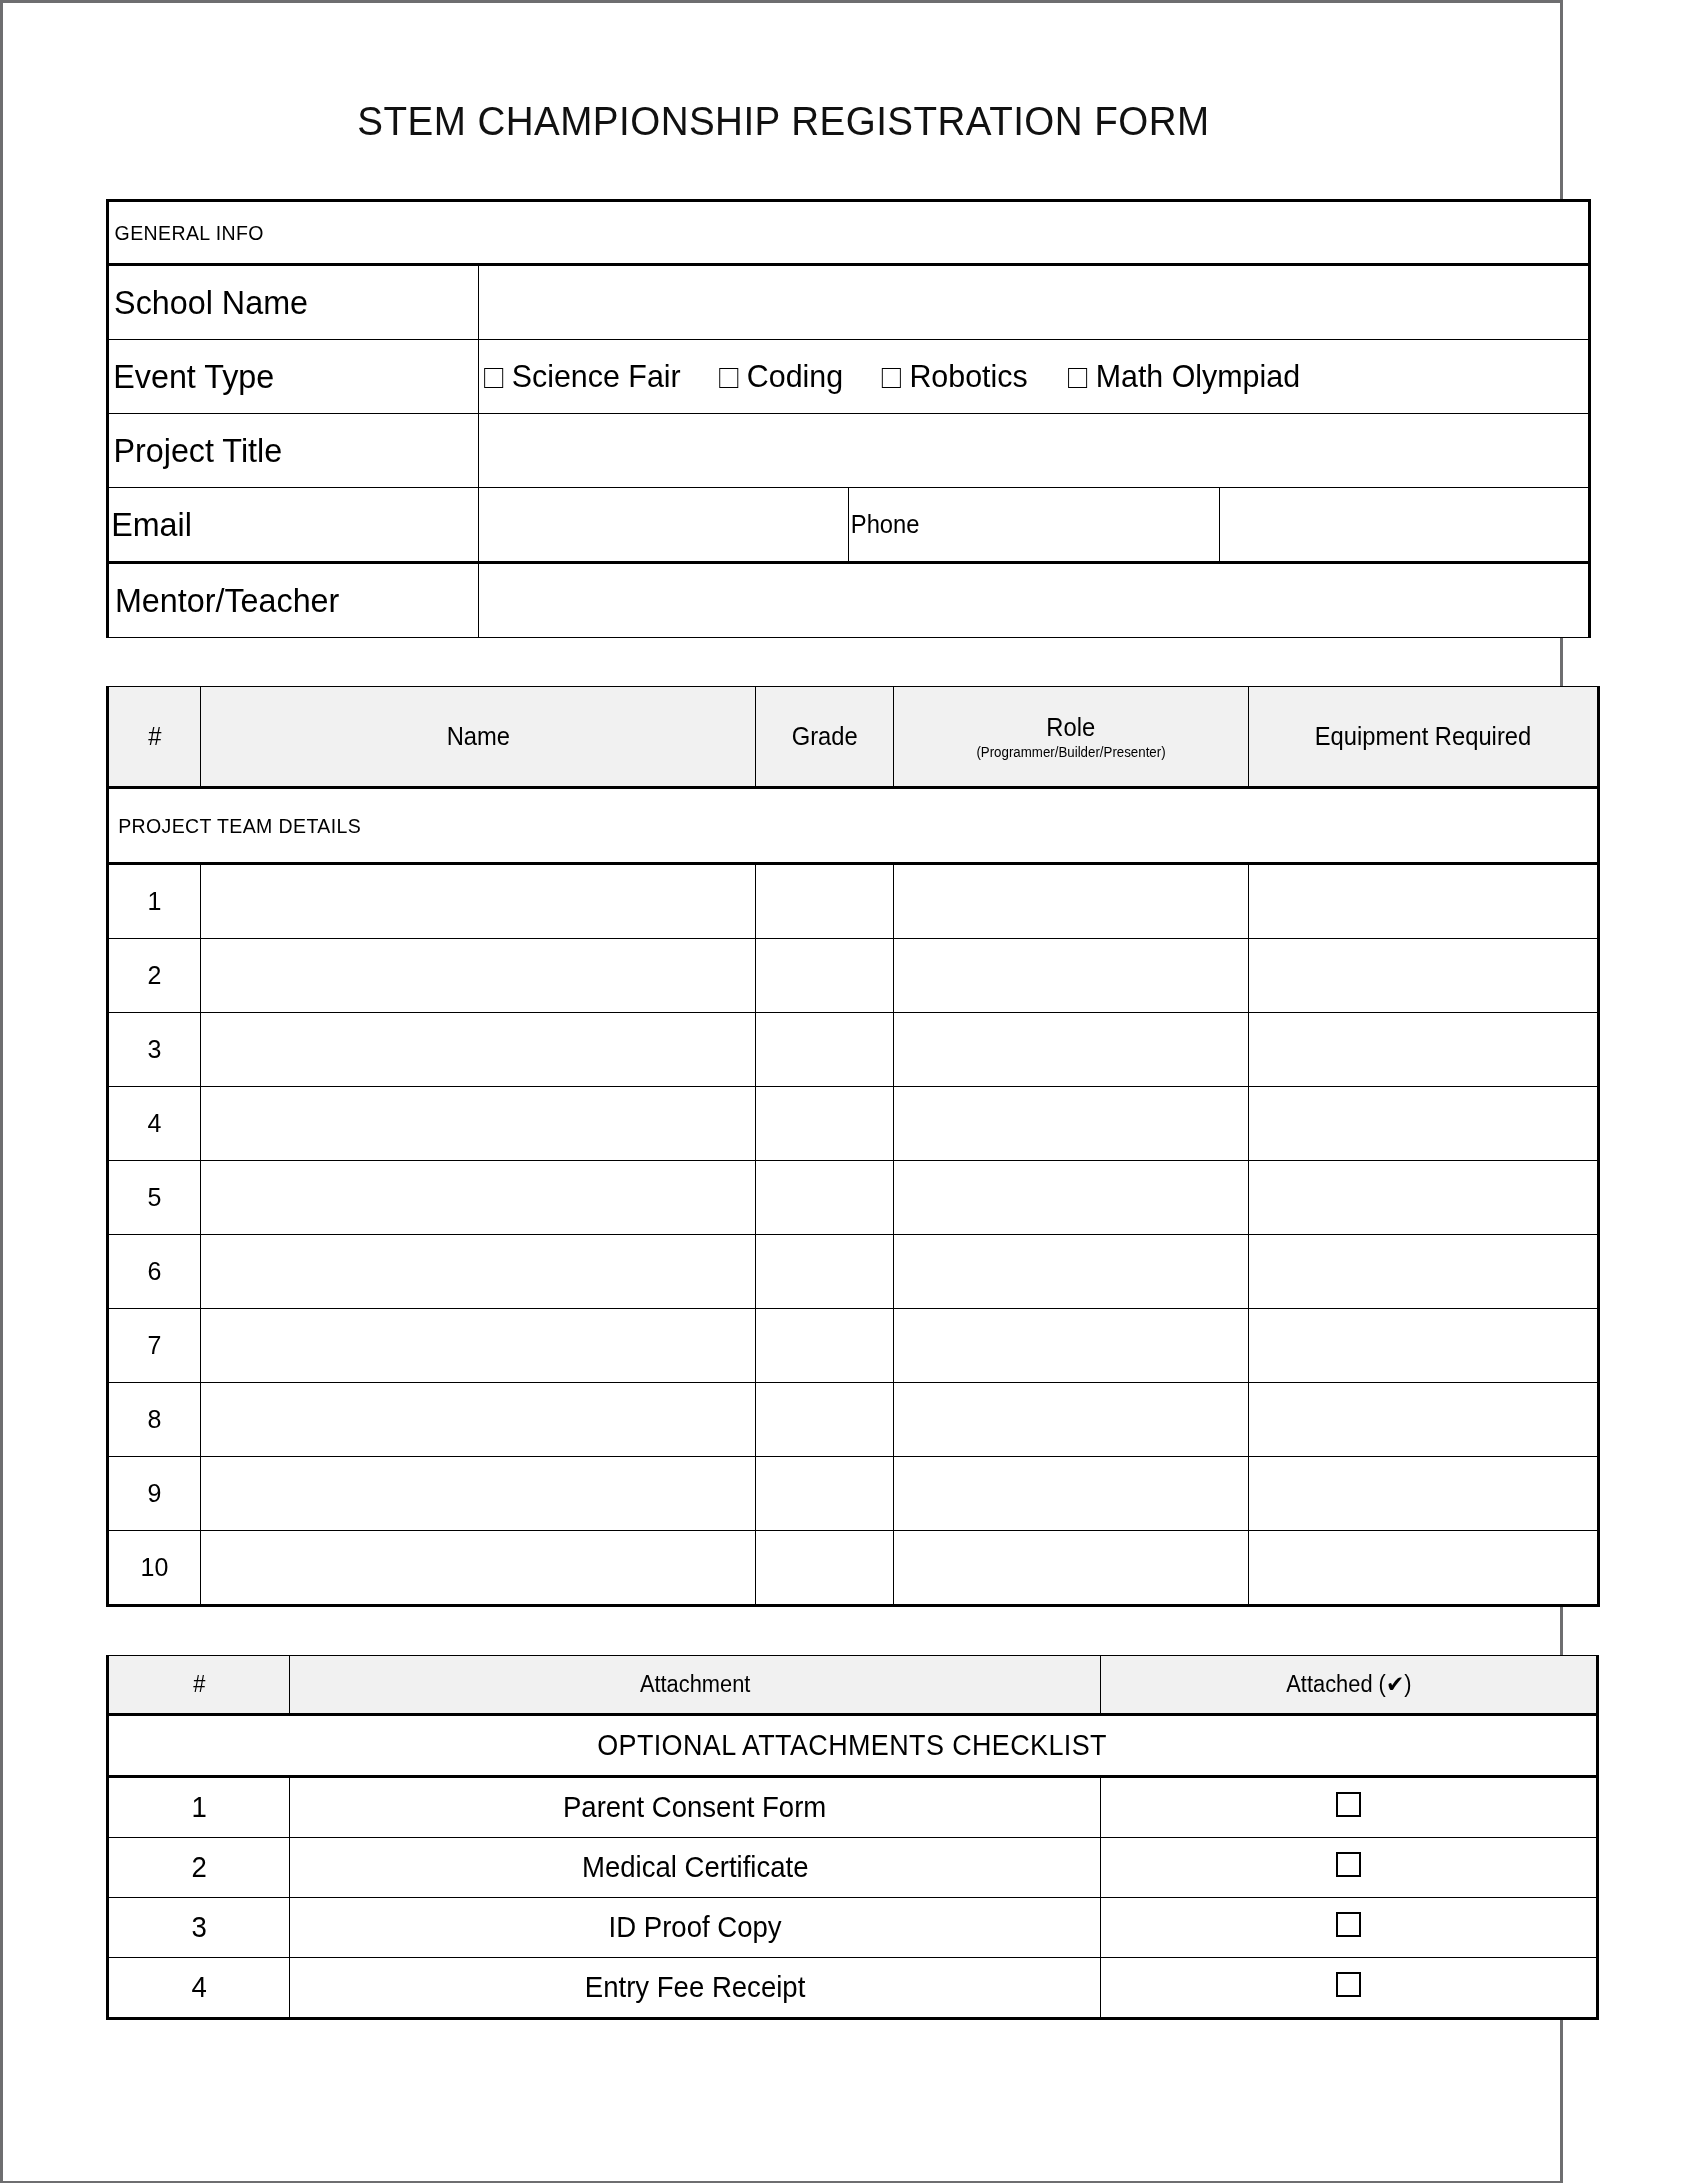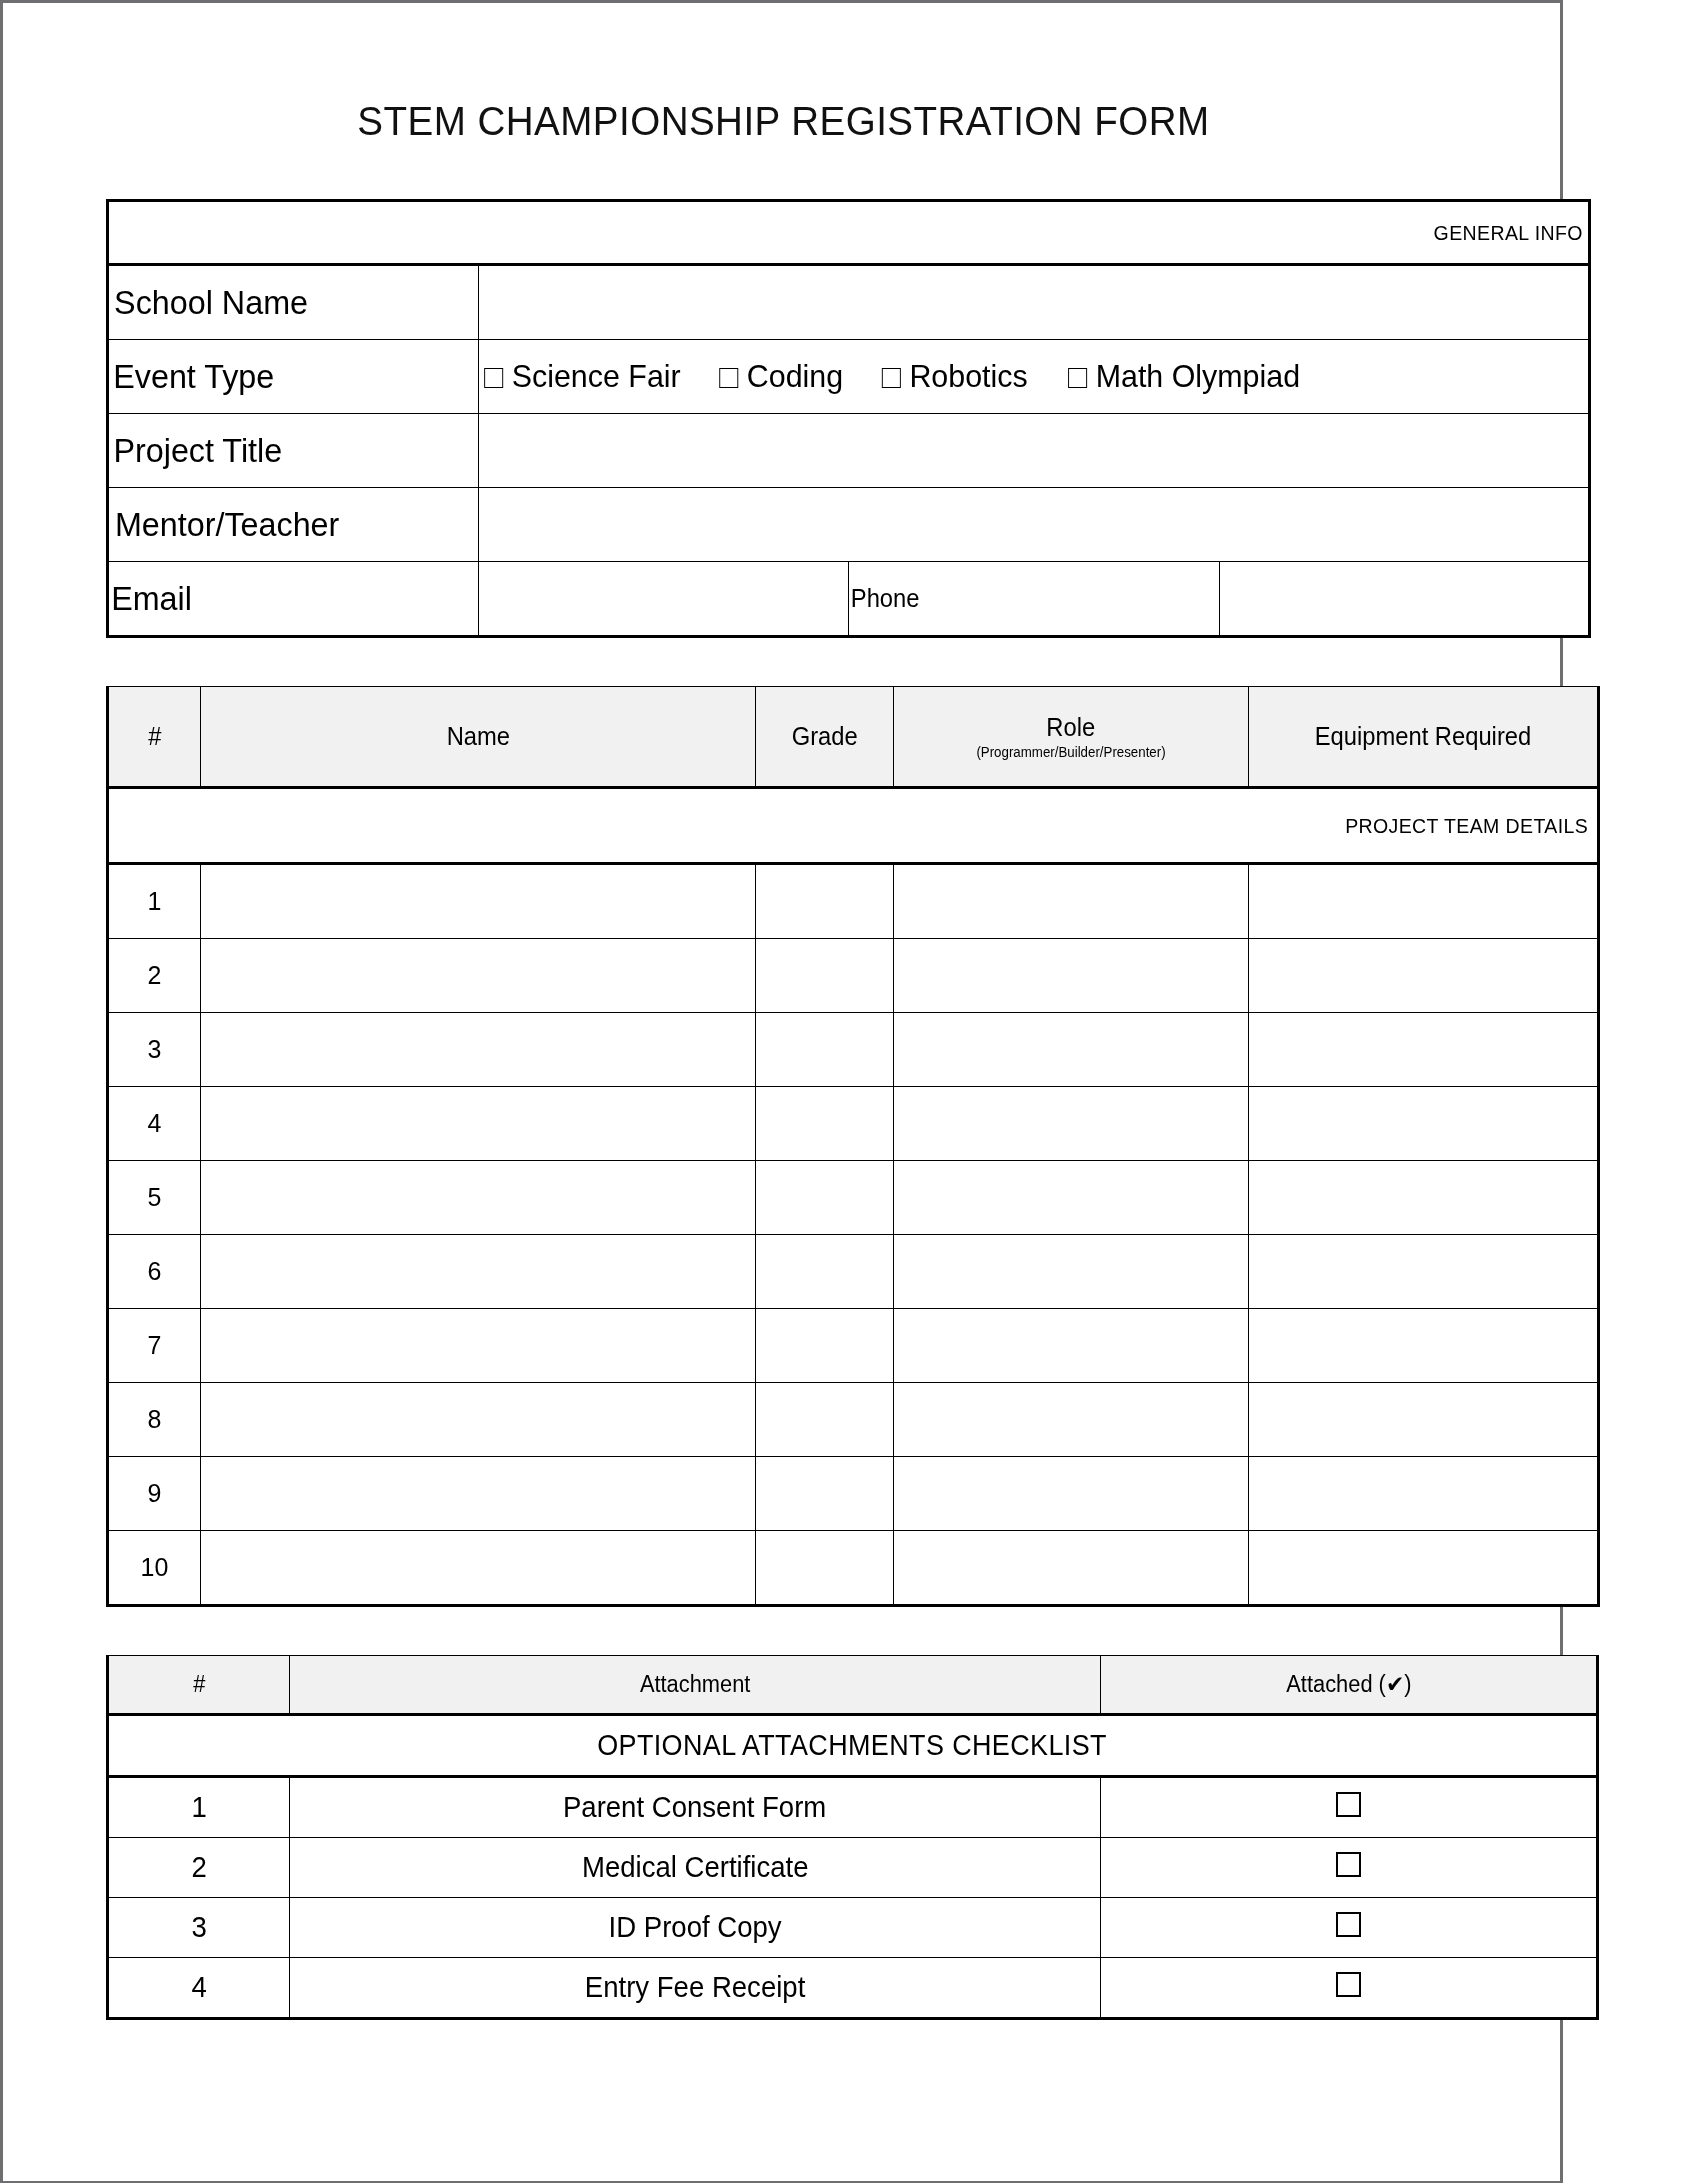--- a/index.html
+++ b/index.html
@@ -57,21 +57,21 @@
     border: 1.5px solid #000;
     padding: 0;
     font-weight: 400;
     vertical-align: middle;
     background: #fff;
   }
 
   
   .banner {
     background: #E7D3DE;
-    text-align: right;
+    text-align: left;
     font-weight: bold;
     font-size: 21px;
     letter-spacing: 0.4px;
     height: 61px;
     border: 3px solid #000 !important;
     transform: none;
   }
   .banner span { display: inline-block; transform: scaleX(0.93); }
 
   
@@ -212,35 +212,35 @@
       </tr>
 
       <tr>
         <td class="gi-label outer-left">
           <span>Project Title</span>
         </td>
         <td class="gi-value outer-right" colspan="3"></td>
       </tr>
 
       <tr>
-        <td class="gi-label outer-left">
-          <span>Mentor/Teacher</span>
-        </td>
-        <td class="gi-value outer-right" colspan="3"></td>
-      </tr>
-
-      <tr>
         <td class="gi-label outer-left outer-bottom">
           <span>Email</span>
         </td>
         <td class="gi-value outer-bottom" style="width:608px;"></td>
         <td class="gi-label phone-label outer-bottom">
           <span>Phone</span>
         </td>
         <td class="gi-value outer-right outer-bottom"></td>
+      </tr>
+
+      <tr>
+        <td class="gi-label outer-left">
+          <span>Mentor/Teacher</span>
+        </td>
+        <td class="gi-value outer-right" colspan="3"></td>
       </tr>
     </tbody>
   </table>
 
   <div class="section-gap"></div>
 
   <table class="form-table team">
     <tbody>
       <tr>
         <td colspan="5" class="banner outer-top outer-left outer-right">

